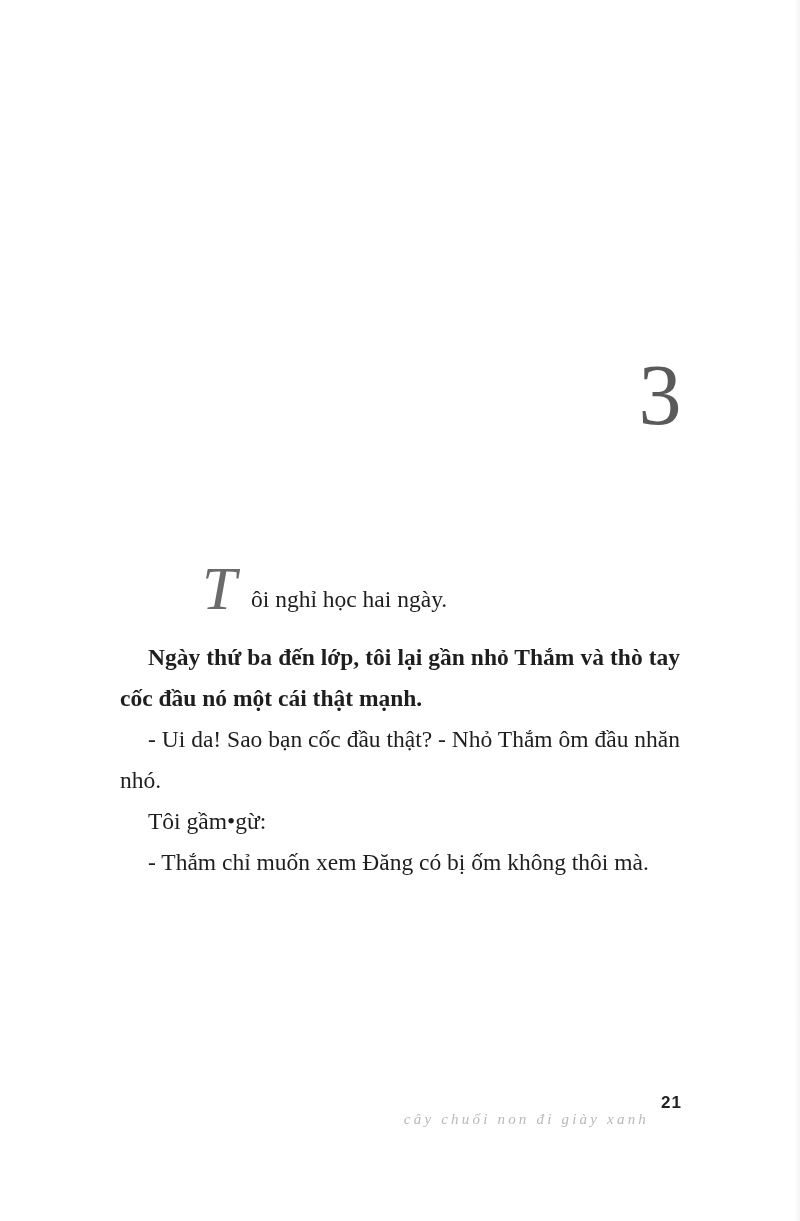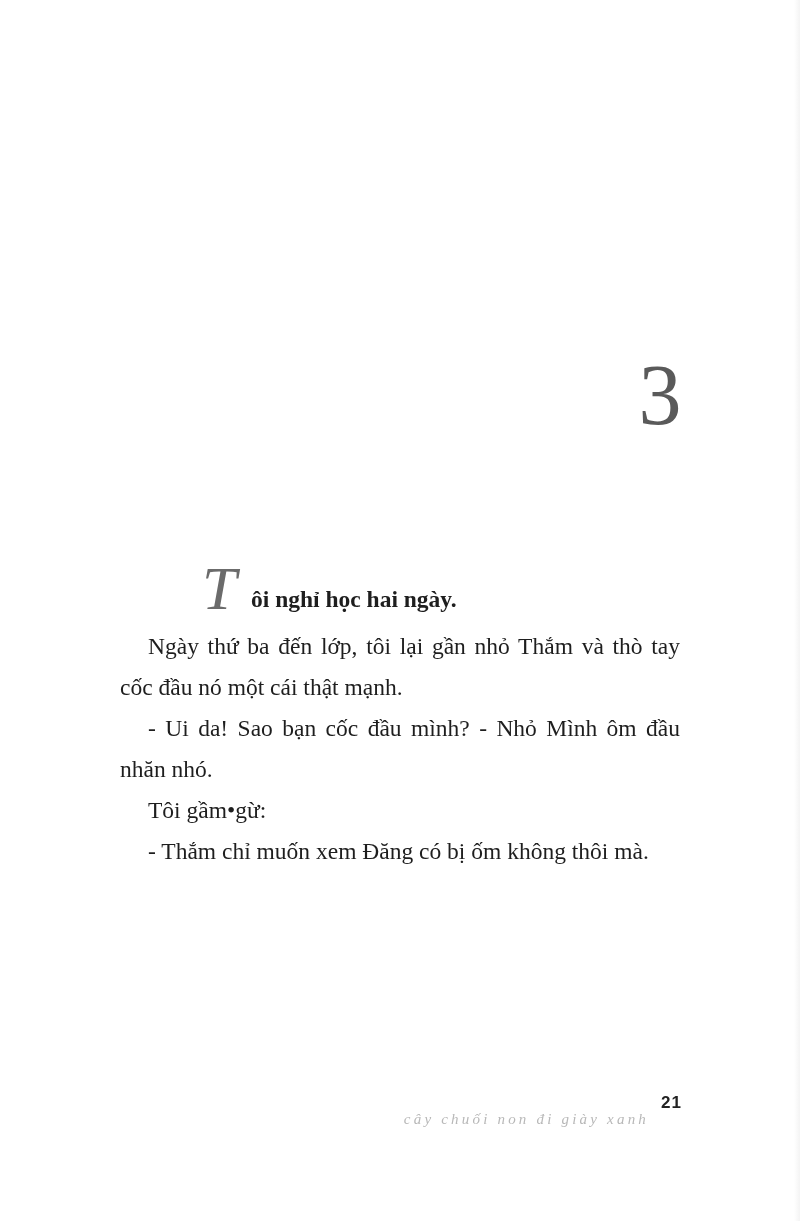--- a/index.html
+++ b/index.html
@@ -65,23 +65,22 @@
       font-style: italic;
       font-size: 62px;
       line-height: 66px;
       color: #6b6b6b;
     }
     .first-rest {
       position: absolute;
       left: 131px;
       top: 16px;
       white-space: nowrap;
-      font-weight: bold;
     }
-    .para.second { margin-top: 5px; }
+    .para.second { margin-top: 16px; font-weight: bold; }
     .footer {
       position: absolute;
       top: 1090px;
       left: 380px;
       width: 302px;
       height: 26px;
       display: flex;
       justify-content: flex-end;
       align-items: center;
     }
@@ -108,21 +107,21 @@
 <div class="page-edge"></div>
 
 <div class="chapter-number">3</div>
 
 <div class="body-text">
   <p class="para first">
     <span class="dropcap">T</span>
     <span class="first-rest">ôi nghỉ học hai ngày.</span>
   </p>
   <p class="para second">Ngày thứ ba đến lớp, tôi lại gần nhỏ Thắm và thò tay cốc đầu nó một cái thật mạnh.</p>
-  <p class="para">- Ui da! Sao bạn cốc đầu mình? - Nhỏ Mình ôm đầu nhăn nhó.</p>
+  <p class="para">- Ui da! Sao bạn cốc đầu thật? - Nhỏ Thắm ôm đầu nhăn nhó.</p>
   <p class="para">Tôi gầm•gừ:</p>
   <p class="para">- Thắm chỉ muốn xem Đăng có bị ốm không thôi mà.</p>
 </div>
 
 <div class="footer">
   <span class="running-title">cây chuối non đi giày xanh</span>
   <span class="page-number">21</span>
 </div>
 
 </body></html>

